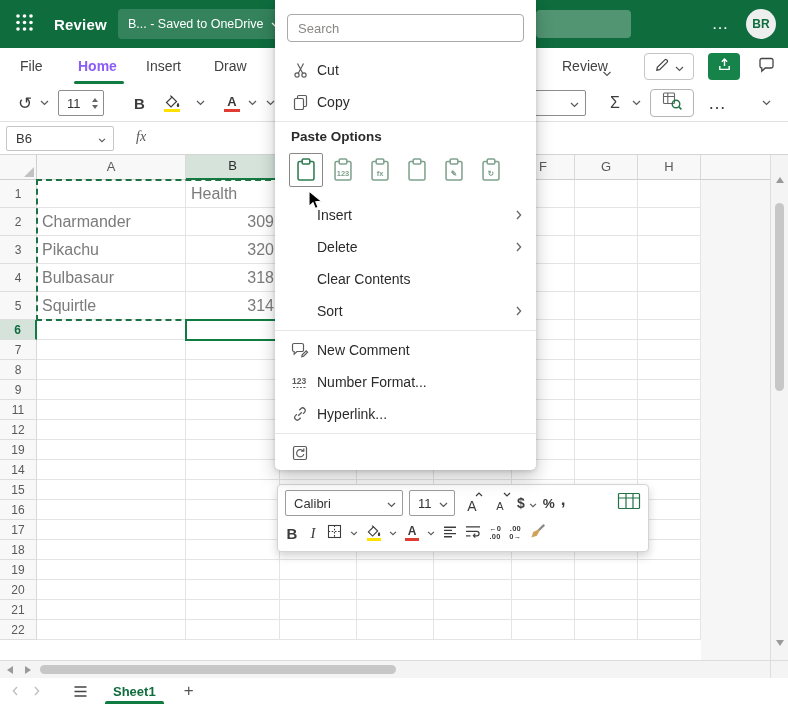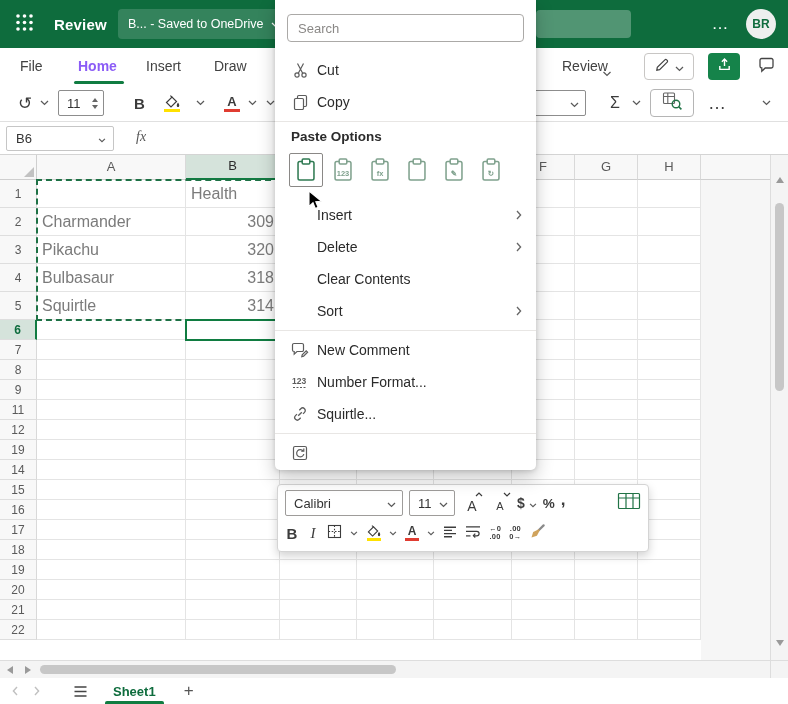--- a/index.html
+++ b/index.html
@@ -672,21 +672,21 @@
         <span class="milab">Number Format...</span>
       </div>
       <div class="mi">
         <span class="mico">
             <svg width="16" height="16" viewBox="0 0 16 16" fill="none" stroke="#5C5C5C" stroke-width="1.3">
               <path d="M6.2 9.8l3.6-3.6"></path>
               <path d="M7.3 4.2l1.5-1.5a2.6 2.6 0 0 1 3.7 3.7L11 7.9"></path>
               <path d="M8.7 11.8l-1.5 1.5a2.6 2.6 0 0 1-3.7-3.7L5 8.1"></path>
             </svg>
           </span>
-        <span class="milab">Squirtle...</span>
+        <span class="milab">Hyperlink...</span>
       </div>
       <div class="msep"></div>
       <div class="mi">
         <span class="mico">
             <svg width="16" height="16" viewBox="0 0 16 16" fill="none" stroke="#5C5C5C" stroke-width="1.2">
               <rect x="1.5" y="1.5" width="13" height="13" rx="1.5"></rect>
               <path d="M11.2 6.2A3.6 3.6 0 1 0 11.8 9"></path>
               <path d="M11.8 3.6v2.6H9.2"></path>
             </svg>
           </span>

